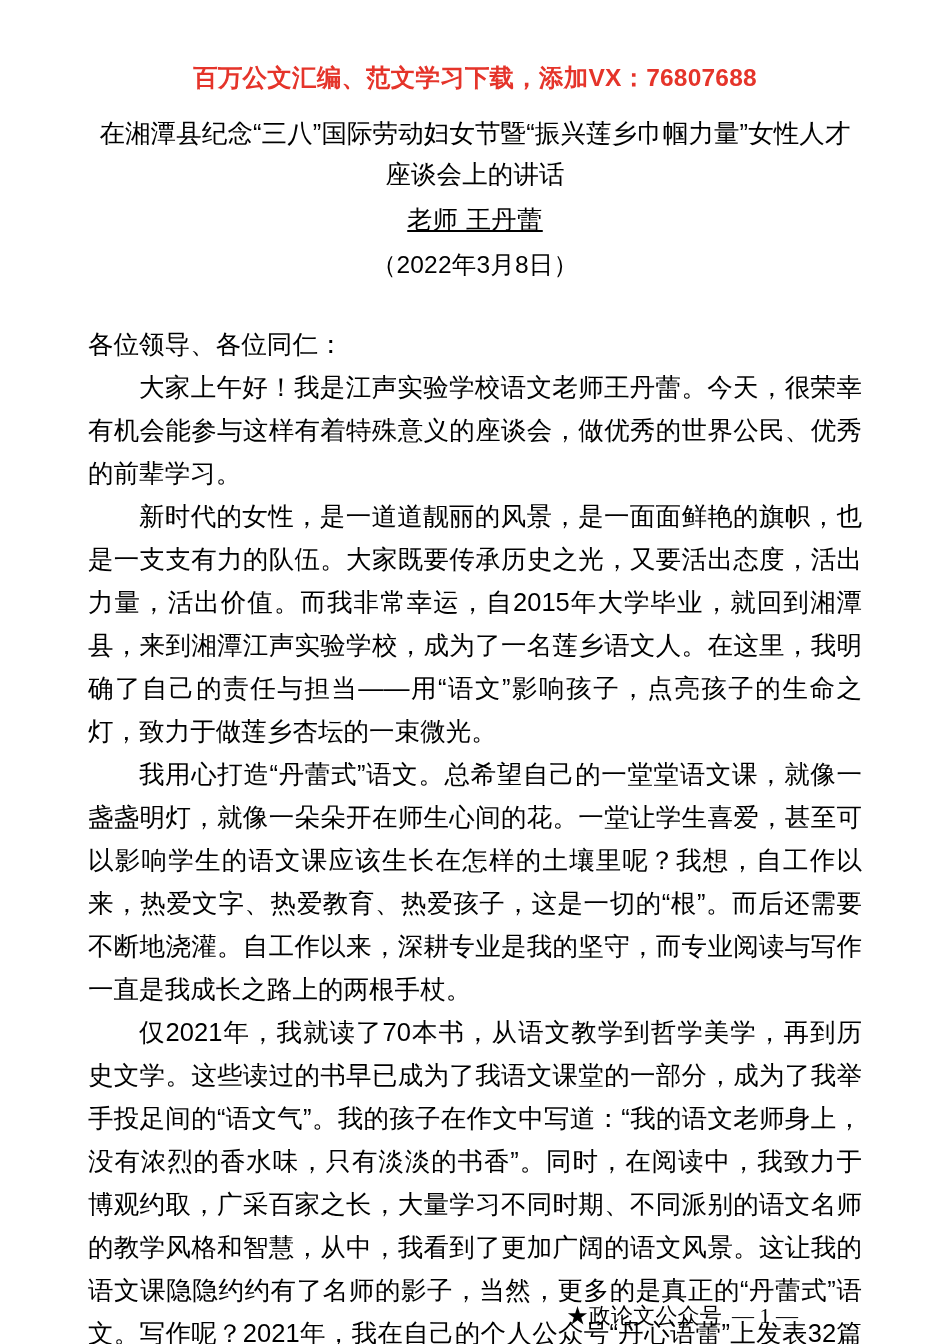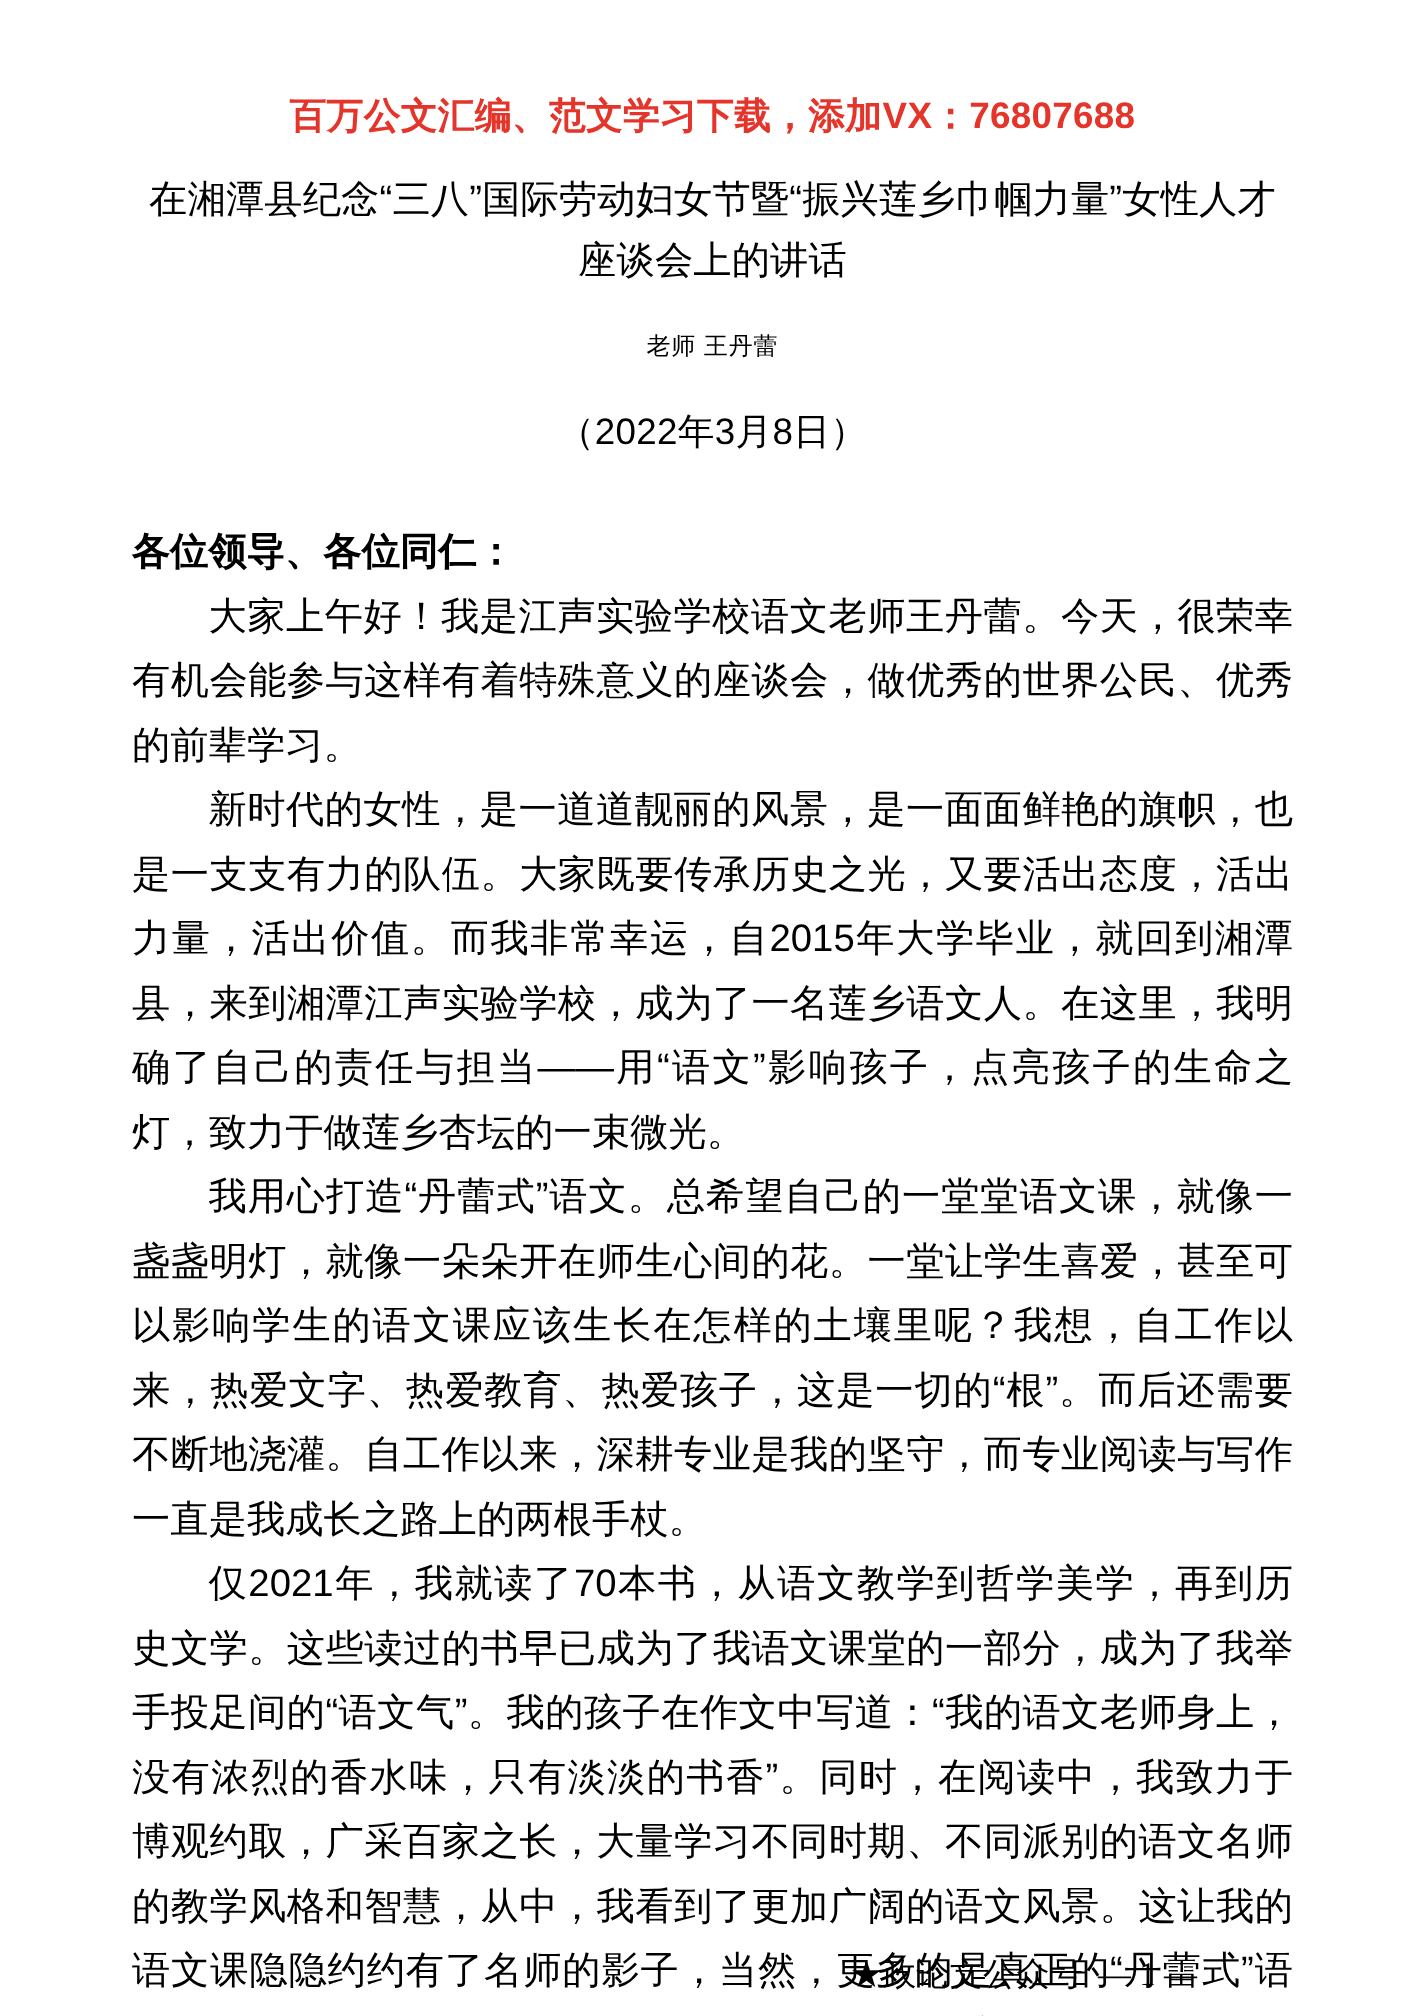--- a/index.html
+++ b/index.html
@@ -48,46 +48,46 @@
   }
   .doc-title {
     font-size: 25.5px;
     line-height: 41px;
     font-weight: 400;
     letter-spacing: 0.1px;
     text-align: center;
     margin: 2px;
   }
   .doc-byline {
-    font-size: 16px;
+    font-size: 25px;
     line-height: 41px;
     font-weight: 400;
-    margin: 16px;
+    margin: 4px;
     letter-spacing: 0.6px;
+    text-decoration: underline;
   }
   .doc-date {
     font-size: 24.5px;
     line-height: 41px;
     font-weight: 400;
     margin: 0;
     letter-spacing: 0.2px;
   }
 
   
   .body-block {
     margin-top: 38px;
   }
   .salutation {
     font-size: 25.5px;
     line-height: 43px;
     margin: 0;
     text-align: justify;
     text-justify: inter-ideograph;
     letter-spacing: 0.05px;
-    font-weight: bold;
   }
   .para {
     font-size: 25.5px;
     line-height: 43px;
     margin: 0;
     text-indent: 2em;
     text-align: justify;
     text-justify: inter-ideograph;
     letter-spacing: 0.05px;
     text-align-last: left;

